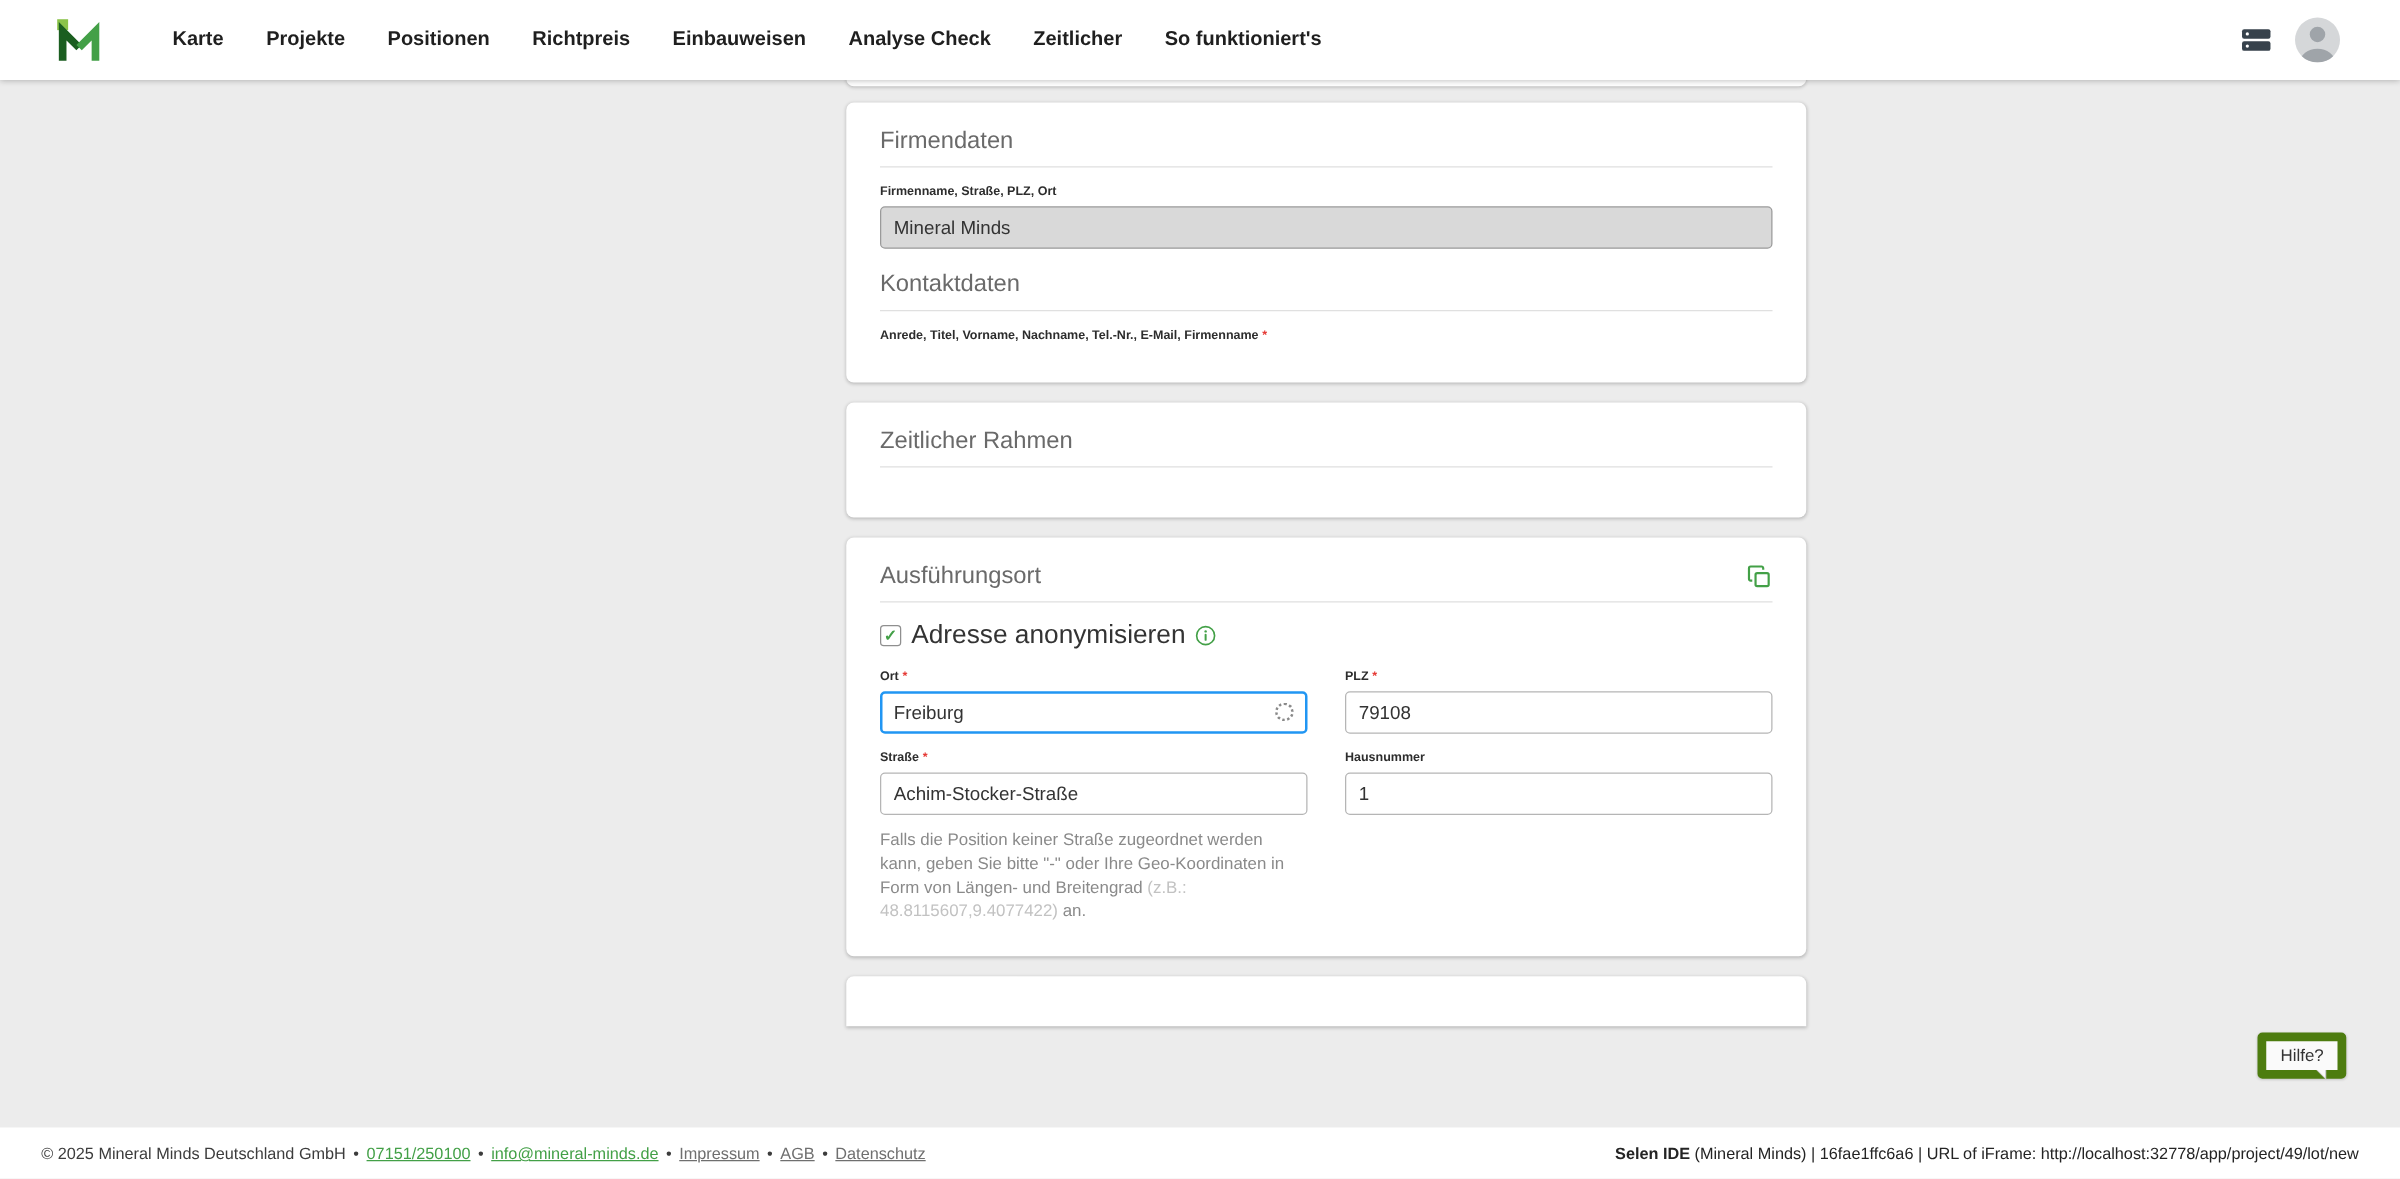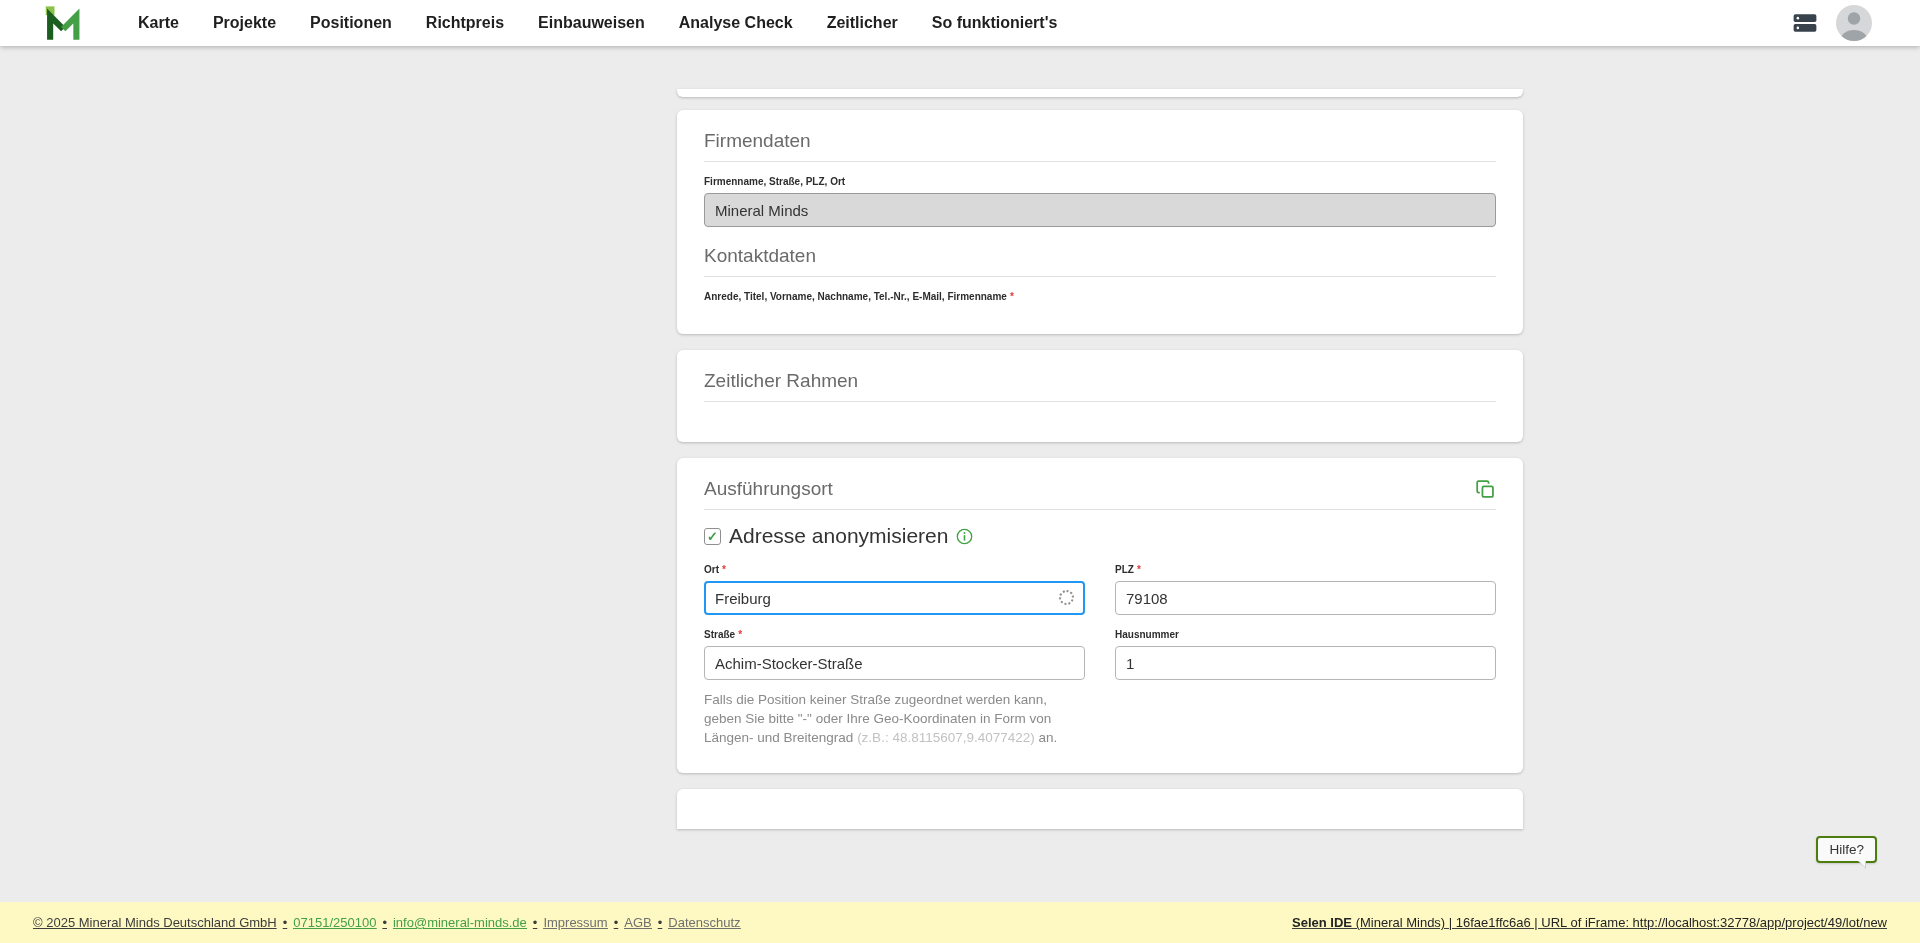--- a/index.html
+++ b/index.html
@@ -7,21 +7,21 @@
   body {
     font-family:"Liberation Sans", sans-serif;
     background:#ececec;
     position:relative;
     overflow:hidden;
     color:#2f2f2f;
   }
 
   
   .navbar {
-    position:absolute; top:0; left:0; right:0; height:46px;
+    position:absolute; top:0; left:0; right:0; height:64px;
     background:#fff;
     box-shadow:0 1px 5px rgba(0,0,0,.28);
     display:flex; align-items:center;
     padding:0 48px 0 44px;
     z-index:20;
   }
   .logo { width:42px; height:42px; margin-right:52px; cursor:pointer; }
   .nav-items { display:flex; gap:34px; }
   .nav-item {
     font-size:16px; font-weight:700; color:#1f1f1f;
@@ -30,21 +30,21 @@
   .nav-right { margin-left:auto; display:flex; align-items:center; gap:16px; }
   .icon-btn { cursor:pointer; display:flex; align-items:center; justify-content:center; background:none; border:none; }
   .avatar {
     width:36px; height:36px; border-radius:50%;
     background:#d5d7d9; overflow:hidden;
     display:flex; align-items:flex-end; justify-content:center;
     cursor:pointer;
   }
 
   
-  .content { position:absolute; top:61px; left:677px; width:846px;margin-top:28px; }
+  .content { position:absolute; top:61px; left:677px; width:768px; }
   .card {
     background:#fff; border-radius:6px;
     box-shadow:0 1px 3px rgba(0,0,0,.22);
     padding:20px 27px 26px;
     margin-bottom:16px;
   }
   .card-partial-top {
     height:8px; padding:0; margin-bottom:13px;
     border-radius:0 0 6px 6px;
   }
@@ -101,40 +101,40 @@
   }
   .check-label { font-size:21px; color:#333; cursor:pointer; }
   .info-icon { cursor:pointer; display:flex; }
 
   .hint { grid-column:1; font-size:13.5px; color:#8a8a8a; line-height:1.42; margin-top:-4px; }
   .hint .ex { color:#c2c2c2; }
 
   
   .help-bubble {
     position:absolute; right:43px; bottom:80px;
-    background:#fafafa; border:2px solid #4d7c0f; border-radius:4px;
+    background:#fafafa; border:7px solid #4d7c0f; border-radius:4px;
     padding:4px 11px; font-size:13.5px; color:#333;
     box-shadow:0 1px 2px rgba(0,0,0,.15);
     cursor:pointer; z-index:15;
   }
   .help-bubble::before {
     content:""; position:absolute; right:9px; bottom:-8px;
     border-left:8px solid transparent; border-top:8px solid #cfcfcf;
   }
   .help-bubble::after {
     content:""; position:absolute; right:10px; bottom:-6px;
     border-left:7px solid transparent; border-top:7px solid #fafafa;
   }
 
   
   .footer {
     position:absolute; left:0; right:0; bottom:0; height:41px;
-    background:#fef9c3; z-index:18;
+    background:#ffffff; z-index:18;
     display:flex; align-items:center; justify-content:space-between;
-    padding:0 33px; font-size:13px; color:#3c3c3c; white-space:nowrap;text-decoration:underline;
+    padding:0 33px; font-size:13px; color:#3c3c3c; white-space:nowrap;
   }
   .footer-left { display:flex; align-items:center; }
   .sep { margin:0 6px; color:#3c3c3c; }
   .flink { text-decoration:underline; cursor:pointer; }
   .flink.green { color:#43a047; }
   .flink.gray { color:#6f6f6f; }
   .footer-right { color:#242424; }
   .footer-right .bold { font-weight:700; }
 </style>
 </head>

